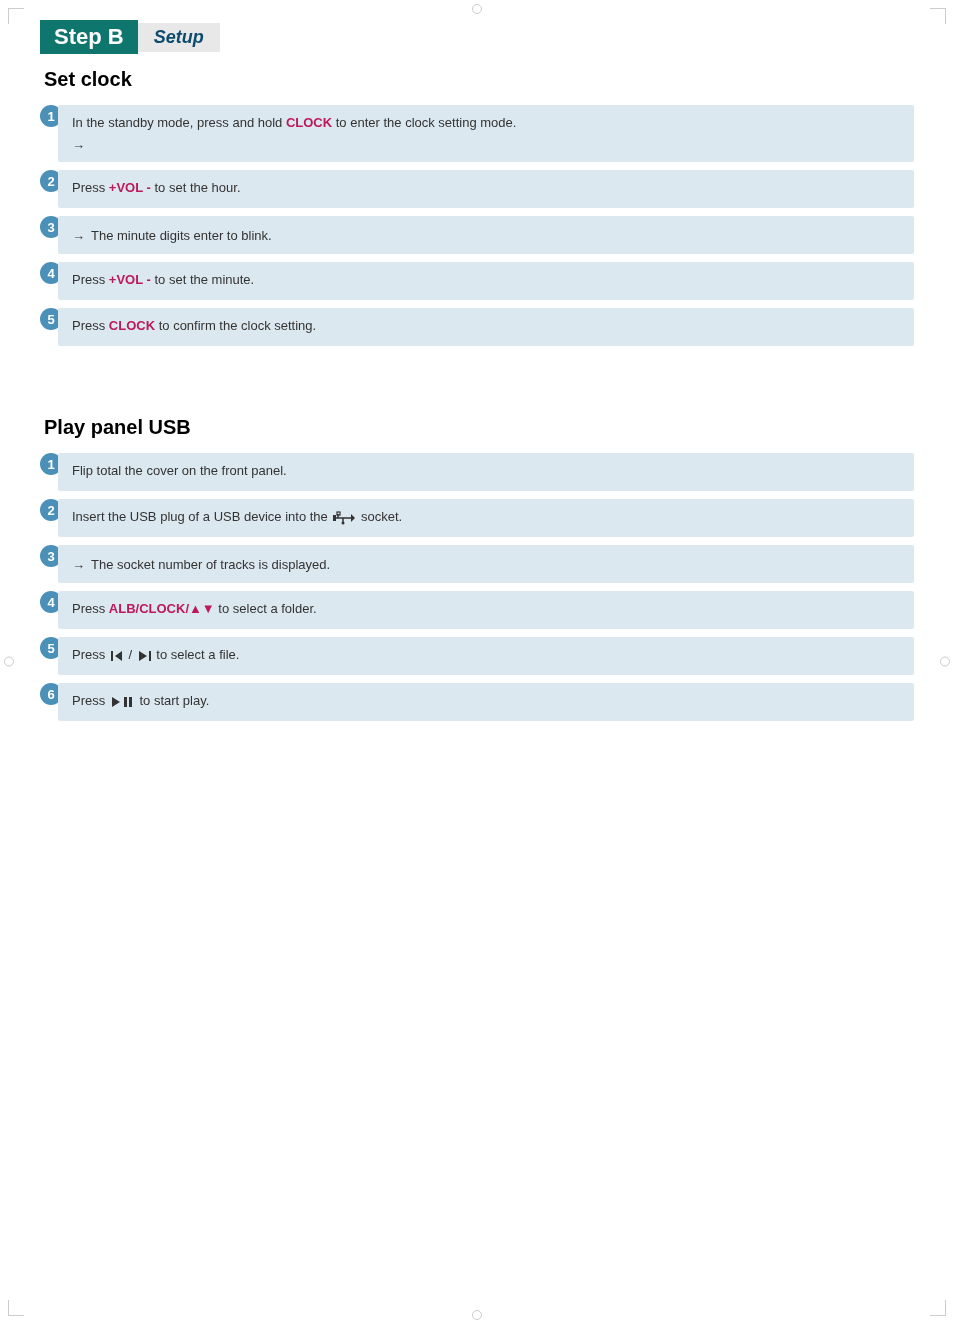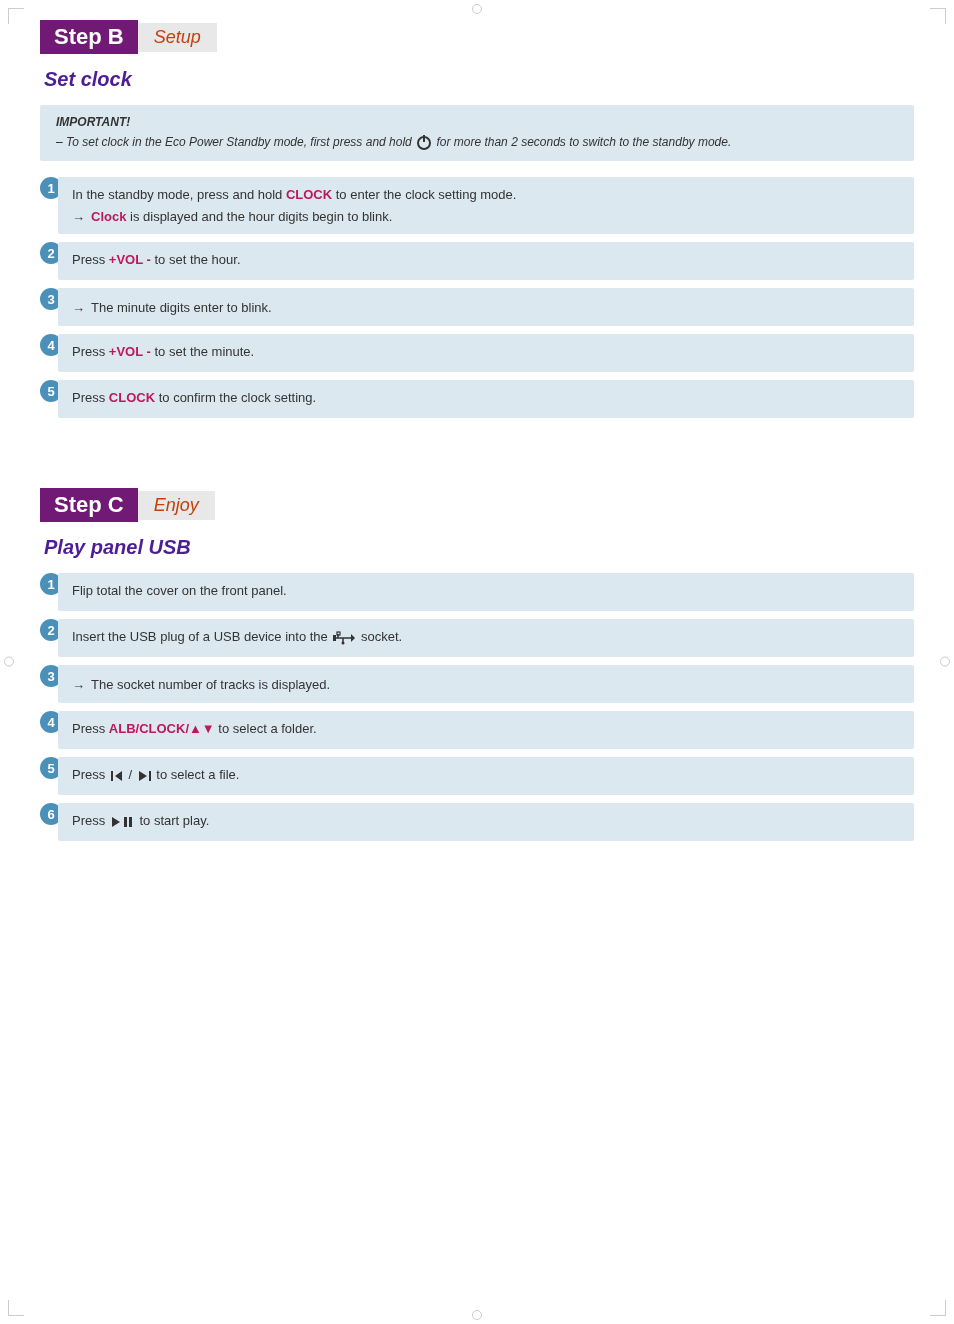--- a/index.html
+++ b/index.html
@@ -53,41 +53,41 @@
       display: inline-block;
     }
 
     
     .step-header {
       display: flex;
       align-items: center;
       margin-bottom: 14px;
     }
     .step-label {
-      background: #701a75;
+      background: #0f766e;
       color: #fff;
       font-size: 22px;
       font-weight: bold;
       padding: 4px 14px;
       display: inline-block;
     }
     .step-subtitle {
       background: #e8e8e8;
       font-style: italic;
       font-size: 18px;
       padding: 4px 16px;
       margin-left: 0;
-      color: #c2410c;
+      color: #0c4a6e;
+      font-weight: bold;
     }
 
     
     .section-title {
-      font-style: italic;
       font-size: 20px;
-      color: #4c1d95;
+      color: #000000;
       font-weight: bold;
       margin-bottom: 14px;
       margin-left: 4px;
     }
 
     
     .important-box {
       background: #dce8f0;
       border: none;
       padding: 10px 16px;
@@ -257,35 +257,28 @@
 
 <div class="main-section">
 
   <div class="step-header">
     <span class="step-label">Step B</span>
     <span class="step-subtitle">Setup</span>
   </div>
 
   <div class="section-title">Set clock</div>
 
-  <div class="important-box">
-    <div class="important-title">IMPORTANT!</div>
-    <div class="important-text">
-      – To set clock in the Eco Power Standby mode, first press and hold <span class="power-sym"></span> for more than 2 seconds to switch to the standby mode.
-    </div>
-  </div>
 
   <div class="section-block">
     <div class="step-row">
       <div class="step-number-circle">1</div>
       <div class="step-content-box">
         <div>In the standby mode, press and hold <span class="keyword">CLOCK</span> to enter the clock setting mode.</div>
         <div class="arrow-line">
           <span class="arrow-char">→</span>
-          <span><span class="keyword">Clock</span> is displayed and the hour digits begin to blink.</span>
         </div>
       </div>
     </div>
   </div>
 
   <div class="section-block">
     <div class="step-row">
       <div class="step-number-circle">2</div>
       <div class="step-content-box">
         <div>Press <span class="keyword">+VOL -</span> to set the hour.</div>
@@ -322,24 +315,20 @@
       </div>
     </div>
   </div>
 
 </div>
 
 <div class="spacer"></div>
 
 <div class="step-c-section">
 
-  <div class="step-header">
-    <span class="step-label">Step C</span>
-    <span class="step-subtitle">Enjoy</span>
-  </div>
 
   <div class="section-title">Play panel USB</div>
 
   <div class="section-block">
     <div class="step-row">
       <div class="step-number-circle">1</div>
       <div class="step-content-box">
         <div>Flip total the cover on the front panel.</div>
       </div>
     </div>

